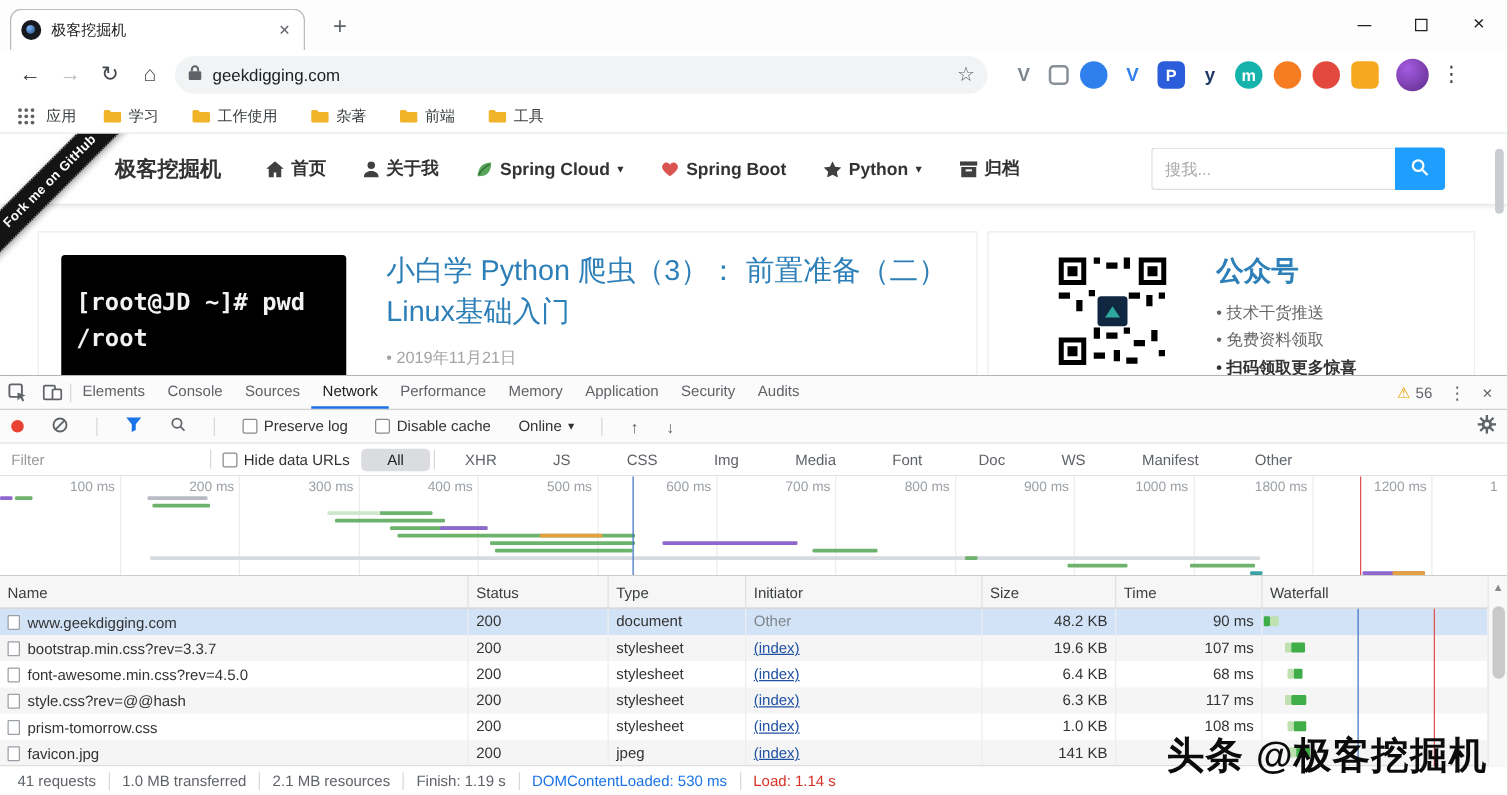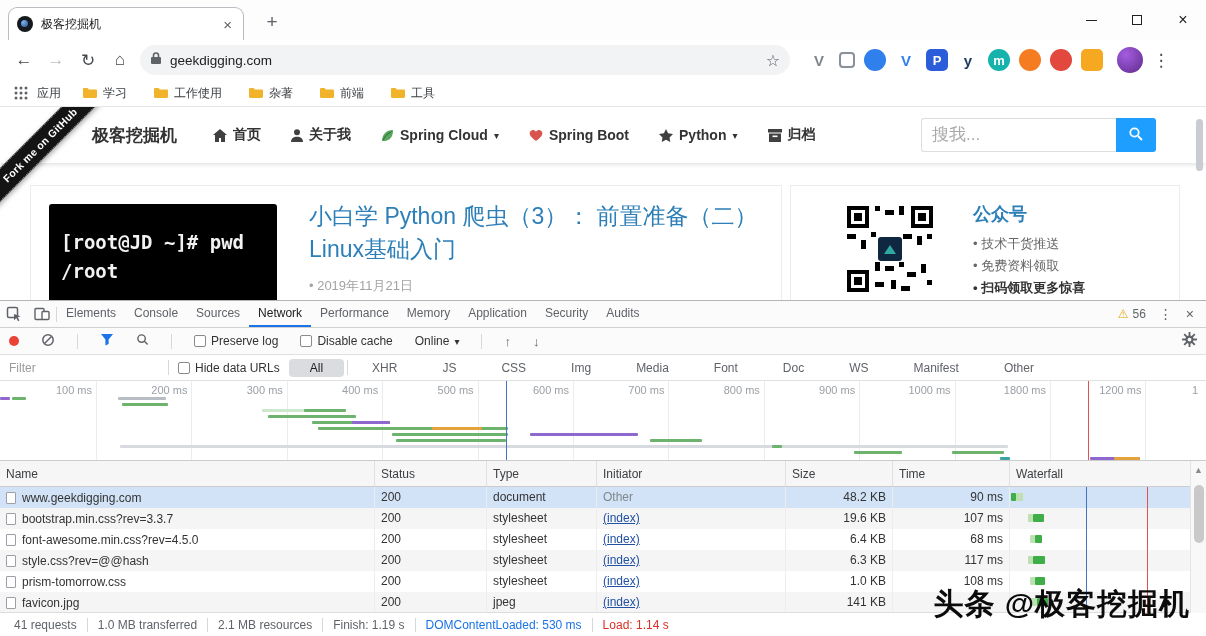--- a/index.html
+++ b/index.html
@@ -62,36 +62,36 @@
             border-top:1px dotted rgba(255,255,255,.55); border-bottom:1px dotted rgba(255,255,255,.55); }
   .site-nav { position:absolute; top:0; left:0; width:100%; height:56px; background:#fff;
               box-shadow:0 1px 5px rgba(0,0,0,.15); display:flex; align-items:center; padding-left:92px; z-index:2; }
   .brand { font-size:17px; font-weight:bold; color:#333; margin-right:36px; white-space:nowrap; }
   .site-menu { display:flex; align-items:center; gap:30px; }
   .nav-item { display:flex; align-items:center; gap:6px; font-size:14px; color:#333; font-weight:bold; white-space:nowrap; }
   .nav-ico svg { display:block; }
   .nav-caret { font-size:10px; color:#333; }
   .site-search { position:absolute; right:50px; top:11px; display:flex; z-index:3; }
   .site-search input { width:195px; height:34px; border:1px solid #ddd; border-right:none;
-                       border-radius:3px 0 0 3px; padding:0 10px; font-size:17px; color:#555; outline:none; font-family:inherit; }
+                       border-radius:3px 0 0 3px; padding:0 10px; font-size:13px; color:#555; outline:none; font-family:inherit; }
   .site-search input::placeholder { color:#a9a9a9; }
   .site-search button { width:40px; height:34px; background:#1e9fff; border:none; border-radius:0 3px 3px 0;
                         display:flex; align-items:center; justify-content:center; }
   .site-body { position:absolute; top:56px; left:0; width:100%; height:137px; }
   .post-card { position:absolute; left:30px; top:22px; width:752px; height:150px; background:#fff; border:1px solid #ececec; }
   .term { position:absolute; left:18px; top:18px; width:228px; height:110px; background:#000; border-radius:3px;
           padding:24px 12px; font-family:"DejaVu Sans Mono","Liberation Mono",monospace; color:#f2f2f2;
           font-size:19px; font-weight:bold; line-height:1.55; overflow:hidden; }
   .post-info { margin-left:256px; padding:14px 22px 0; }
   .post-title { font-size:23px; color:#2d7fb8; line-height:1.45; }
   .post-date { margin-top:10px; font-size:13px; color:#a3a3a3; }
   .wechat-card { position:absolute; left:790px; top:22px; width:390px; height:150px; background:#fff; border:1px solid #ececec; }
   .qr { position:absolute; left:52px; top:16px; }
   .wechat-info { position:absolute; left:182px; top:16px; }
-  .wx-title { font-size:18px; font-weight:bold; color:#2d7fb8; margin-bottom:7px; }
+  .wx-title { font-size:22px; font-weight:bold; color:#2d7fb8; margin-bottom:7px; }
   .wx-items { list-style:none; }
   .wx-items li { font-size:13px; color:#666; line-height:1.7; white-space:nowrap; }
   .wx-items li.strong { font-weight:bold; color:#333; }
   .page-scroll-thumb { position:absolute; right:3px; top:12px; width:7px; height:52px; background:#c9cdd1;
                        border-radius:4px; z-index:7; }
 
   
   .devtools { position:absolute; left:0; top:300px; width:100%; height:336px; background:#fff;
               border-top:1px solid #b4b4b4; font-size:12px; color:#333; }
   .dt-tabs { position:absolute; top:0; left:0; width:100%; height:27px; display:flex; align-items:center;

